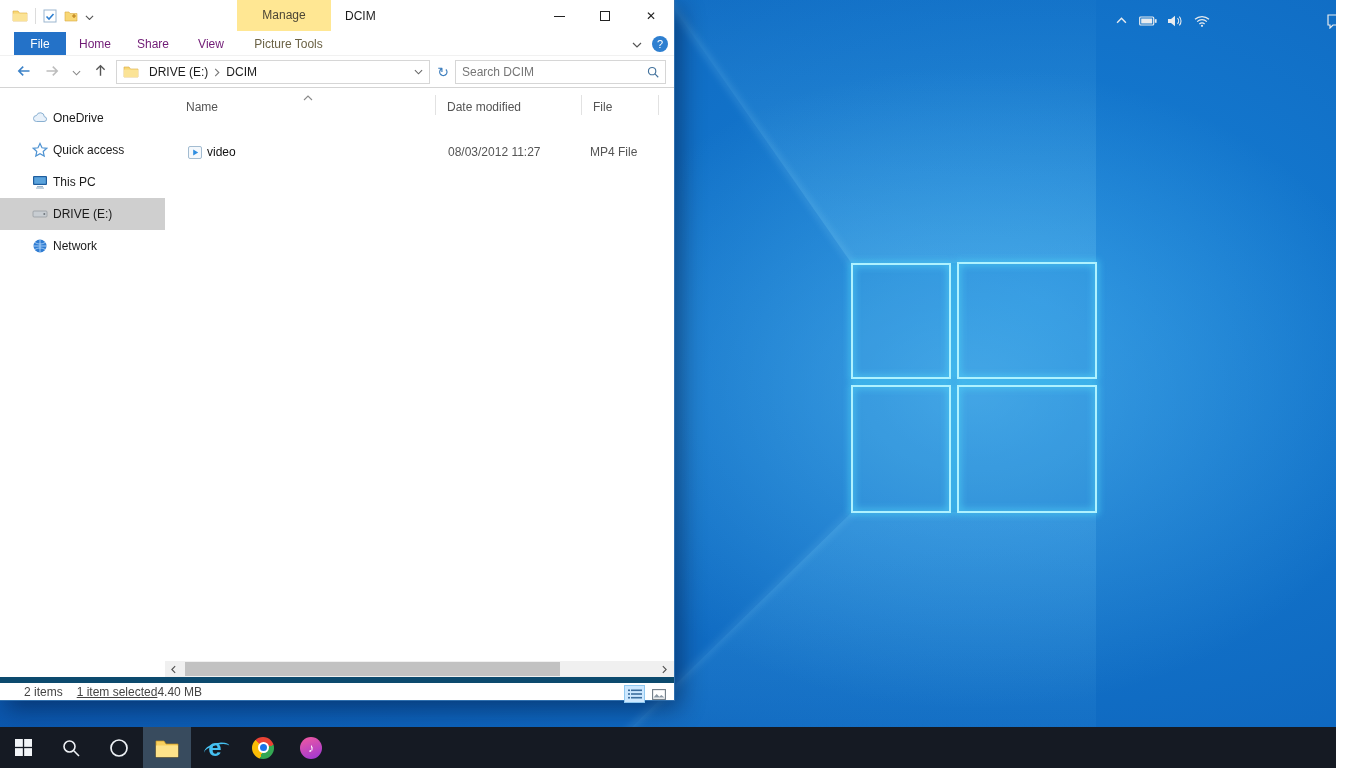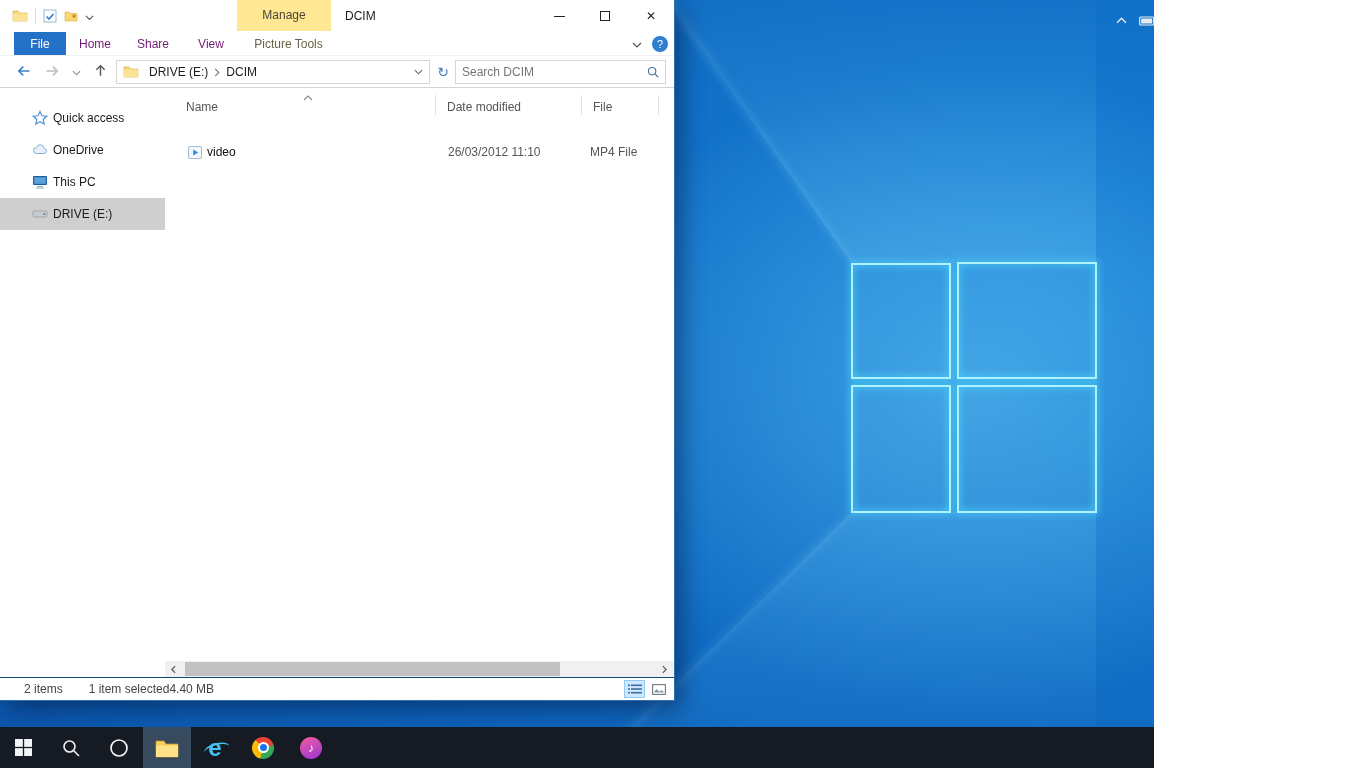--- a/index.html
+++ b/index.html
@@ -1,19 +1,19 @@
 <!DOCTYPE html>
 <html><head>
 <meta charset="utf-8">
 <style>
   * { box-sizing: border-box; margin: 0; padding: 0; }
   html,body { width:1366px; height:768px; overflow:hidden; }
   body { font-family:"Liberation Sans","DejaVu Sans",sans-serif; font-size:12px; color:#222; }
 
-  .screen { position:relative; width:1154px; height:768px; overflow:hidden; }
+  .screen { position:relative; width:1336px; height:768px; overflow:hidden; }
 
   
   .desktop {
     position:absolute; inset:0;
     background:
       radial-gradient(620px 460px at 973px 388px, rgba(125,218,255,0.38), rgba(125,218,255,0) 70%),
       radial-gradient(1500px 1100px at 1040px 300px, #1680d6 0%, #0d62ba 55%, #0a4fa4 100%);
   }
   .wallart { position:absolute; left:0; top:0; }
 
@@ -92,23 +92,23 @@
   .file-row .f-date { position:absolute; left:282px; top:3px; color:#555; }
   .file-row .f-type { position:absolute; left:424px; top:3px; right:0; color:#555; white-space:nowrap; overflow:hidden; }
 
   
   .hscroll { position:absolute; left:165px; right:0; bottom:23px; height:16px; background:#f0f0f0; }
   .hs-arrow { position:absolute; top:0; width:17px; height:16px; display:flex; align-items:center; justify-content:center; }
   .hs-arrow.left { left:0; } .hs-arrow.right { right:1px; }
   .hs-thumb { position:absolute; left:20px; width:375px; top:1px; bottom:1px; background:#c2c2c2; }
 
   
-  .statusbar { position:absolute; left:0; right:0; bottom:0; height:23px; border-top:1px solid #0c4a6e;
+  .statusbar { position:absolute; left:0; right:0; bottom:0; height:23px; border-top:6px solid #0c4a6e;
     background:#fff; display:flex; align-items:center; color:#444; }
-  .sb-count { margin-left:24px; } .sb-selected { margin-left:26px; } .sb-size { }
+  .sb-count { margin-left:24px; } .sb-selected { margin-left:14px;text-decoration:underline; } .sb-size { }
   .sb-views { position:absolute; right:5px; top:2px; display:flex; gap:3px; }
   .view-btn { width:21px; height:18px; display:flex; align-items:center; justify-content:center; border:1px solid transparent; }
   .view-btn.active { background:#cde8ff; border-color:#90c8f0; }
 
   
   .taskbar { position:absolute; left:0; bottom:0; width:1366px; height:41px; background:#151a23; display:flex; }
   .tb-btn { width:48px; height:41px; display:flex; align-items:center; justify-content:center; }
   .tb-btn.start { width:47px; }
   .tb-btn.active { background:rgba(130,180,220,0.32); }
   .ie-e { font-size:24px; line-height:1; color:#45c0f0; font-weight:bold; position:relative; }
@@ -280,52 +280,61 @@
               <path d="M10.2 10.2L14 14" stroke="#41719c" stroke-width="1.3"></path>
             </svg>
         </span>
       </div>
     </div>
 
     <div class="sidebar">
       <div class="side-item">
         <span class="s-icon">
           <svg viewBox="0 0 16 16">
-              <path d="M8 1.5l2 4.3 4.7.5-3.5 3.2 1 4.6L8 11.7l-4.2 2.4 1-4.6L1.3 6.3 6 5.8z" fill="none" stroke="#4f93d2" stroke-width="1.2"></path>
-            </svg>
-        </span>
-        <span>Quick access</span>
+              <path d="M4.5 11.5a3 3 0 010-6 4 4 0 017.8 1.2 2.4 2.4 0 01-.3 4.8z" fill="#e8f1fa" stroke="#7da7cc" stroke-width="0.9"></path>
+            </svg>
+        </span>
+        <span>OneDrive</span>
       </div>
       <div class="side-item">
         <span class="s-icon">
           <svg viewBox="0 0 16 16">
-              <path d="M4.5 11.5a3 3 0 010-6 4 4 0 017.8 1.2 2.4 2.4 0 01-.3 4.8z" fill="#e8f1fa" stroke="#7da7cc" stroke-width="0.9"></path>
-            </svg>
-        </span>
-        <span>OneDrive</span>
+              <path d="M8 1.5l2 4.3 4.7.5-3.5 3.2 1 4.6L8 11.7l-4.2 2.4 1-4.6L1.3 6.3 6 5.8z" fill="none" stroke="#4f93d2" stroke-width="1.2"></path>
+            </svg>
+        </span>
+        <span>Quick access</span>
       </div>
       <div class="side-item">
         <span class="s-icon">
           <svg viewBox="0 0 16 16">
               <rect x="1" y="2" width="14" height="9" rx="1" fill="#1e5d9e"></rect>
               <rect x="2.2" y="3.2" width="11.6" height="6.6" fill="#5ba3dc"></rect>
               <rect x="5" y="12" width="6" height="1.4" fill="#9bb3c8"></rect>
               <rect x="4" y="13.6" width="8" height="1" fill="#9bb3c8"></rect>
             </svg>
         </span>
         <span>This PC</span>
       </div>
       <div class="side-item selected">
         <span class="s-icon">
           <svg viewBox="0 0 16 16">
               <rect x="1" y="5" width="14" height="6" rx="1" fill="#c8cdd2" stroke="#8f969c" stroke-width="0.7"></rect>
               <circle cx="12.3" cy="8" r="1" fill="#6f767c"></circle>
             </svg>
         </span>
         <span>DRIVE (E:)</span>
+      </div>
+      <div class="side-item">
+        <span class="s-icon">
+          <svg viewBox="0 0 16 16">
+              <circle cx="8" cy="8" r="6.5" fill="#2f7cd2"></circle>
+              <path d="M1.5 8h13M8 1.5v13M3 4.5c3 2 7 2 10 0M3 11.5c3-2 7-2 10 0" stroke="#bfe0ff" stroke-width="0.8" fill="none"></path>
+            </svg>
+        </span>
+        <span>Network</span>
       </div>
     </div>
 
     <div class="filepane">
       <div class="col-headers">
         <span class="sort-caret">
           <svg width="10" height="6" viewBox="0 0 10 6">
               <path d="M1 5l4-4 4 4" stroke="#8a8a8a" fill="none" stroke-width="1.1"></path>
             </svg>
         </span>
@@ -339,21 +348,21 @@
 
 
       <div class="file-row" style="top:54px">
         <span class="f-icon">
           <svg viewBox="0 0 16 15">
               <rect x="1.5" y="1.5" width="13" height="12" rx="1.5" fill="#f4f8fc" stroke="#98b4cc" stroke-width="0.9"></rect>
               <path d="M6.2 4.6v5.8l5-2.9z" fill="#2e8de0"></path>
             </svg>
         </span>
         <span class="f-name">video</span>
-        <span class="f-date">26/03/2012 11:10</span>
+        <span class="f-date">08/03/2012 11:27</span>
         <span class="f-type">MP4 File</span>
       </div>
     </div>
 
     <div class="hscroll">
       <span class="hs-arrow left">
         <svg width="5" height="9" viewBox="0 0 6 10">
             <path d="M5 1L1 5l4 4" stroke="#505050" fill="none" stroke-width="1.3"></path>
           </svg>
       </span>

